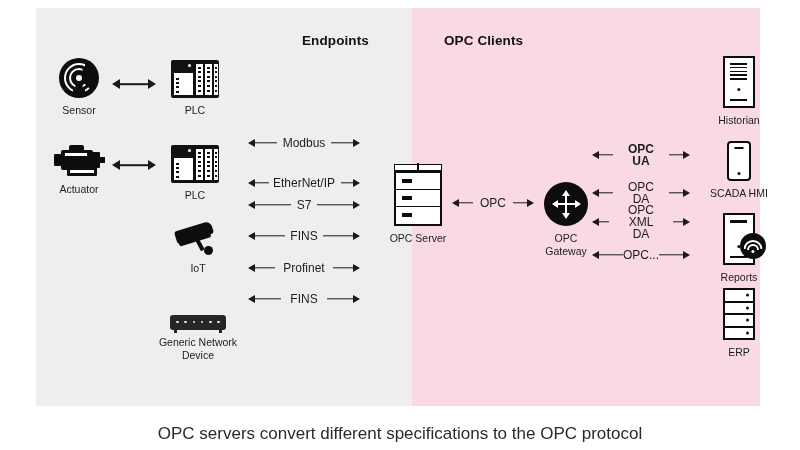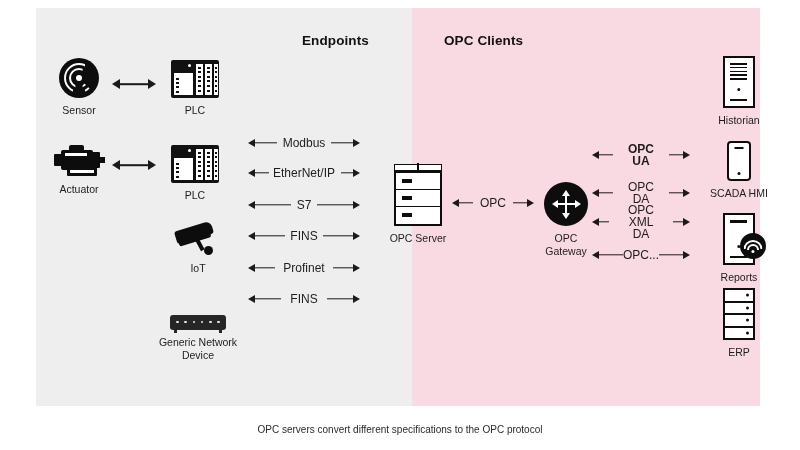--- a/index.html
+++ b/index.html
@@ -153,21 +153,21 @@
   
   .dbl{position:absolute;height:12px;}
   .dbl .line{position:absolute;left:6px;right:6px;top:50%;height:1.6px;background:#1a1a1a;transform:translateY(-50%);}
   .dbl .hd-l{position:absolute;left:0;top:50%;transform:translateY(-50%);width:0;height:0;
      border-top:5px solid transparent;border-bottom:5px solid transparent;border-right:8px solid #1a1a1a;}
   .dbl .hd-r{position:absolute;right:0;top:50%;transform:translateY(-50%);width:0;height:0;
      border-top:5px solid transparent;border-bottom:5px solid transparent;border-left:8px solid #1a1a1a;}
 
   
   #caption{position:absolute;left:0;top:424px;width:800px;text-align:center;
-     font-size:10px;color:#2a2a2a;}
+     font-size:17px;color:#2a2a2a;}
 </style>
 </head>
 <body>
 
 <div id="stage">
 
   <div class="panel" id="panel-endpoints"></div>
   <div class="panel" id="panel-clients"></div>
 
   <div class="panel-title" id="title-endpoints">Endpoints</div>
@@ -311,21 +311,21 @@
   </div>
 
   <div class="conn lblinline" style="left:248px;top:136px;width:112px;height:14px;">
     <div class="hd hd-l"></div>
     <div class="line-l" style="left:7px;width:22px;"></div>
     <div class="lbl">Modbus</div>
     <div class="line-r" style="right:7px;width:22px;"></div>
     <div class="hd hd-r"></div>
   </div>
 
-  <div class="conn lblinline" style="left:248px;top:166px;width:112px;height:14px;">
+  <div class="conn lblinline" style="left:248px;top:176px;width:112px;height:14px;">
     <div class="hd hd-l"></div>
     <div class="line-l" style="left:7px;width:14px;"></div>
     <div class="lbl">EtherNet/IP</div>
     <div class="line-r" style="right:7px;width:12px;"></div>
     <div class="hd hd-r"></div>
   </div>
 
   <div class="conn lblinline" style="left:248px;top:198px;width:112px;height:14px;">
     <div class="hd hd-l"></div>
     <div class="line-l" style="left:7px;width:36px;"></div>

